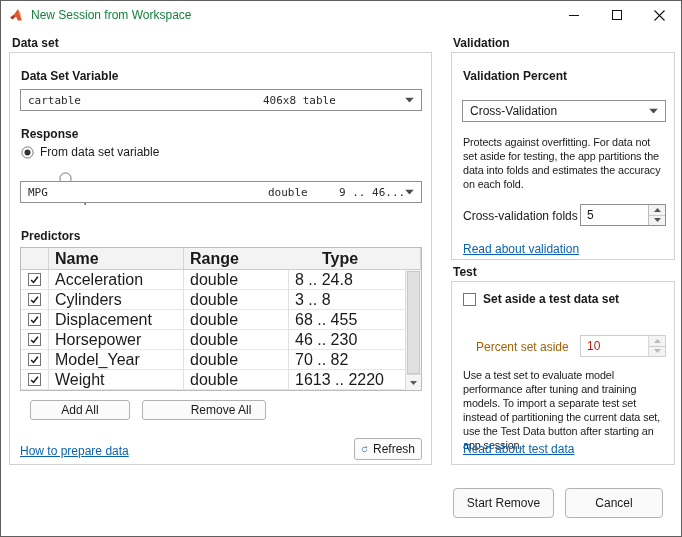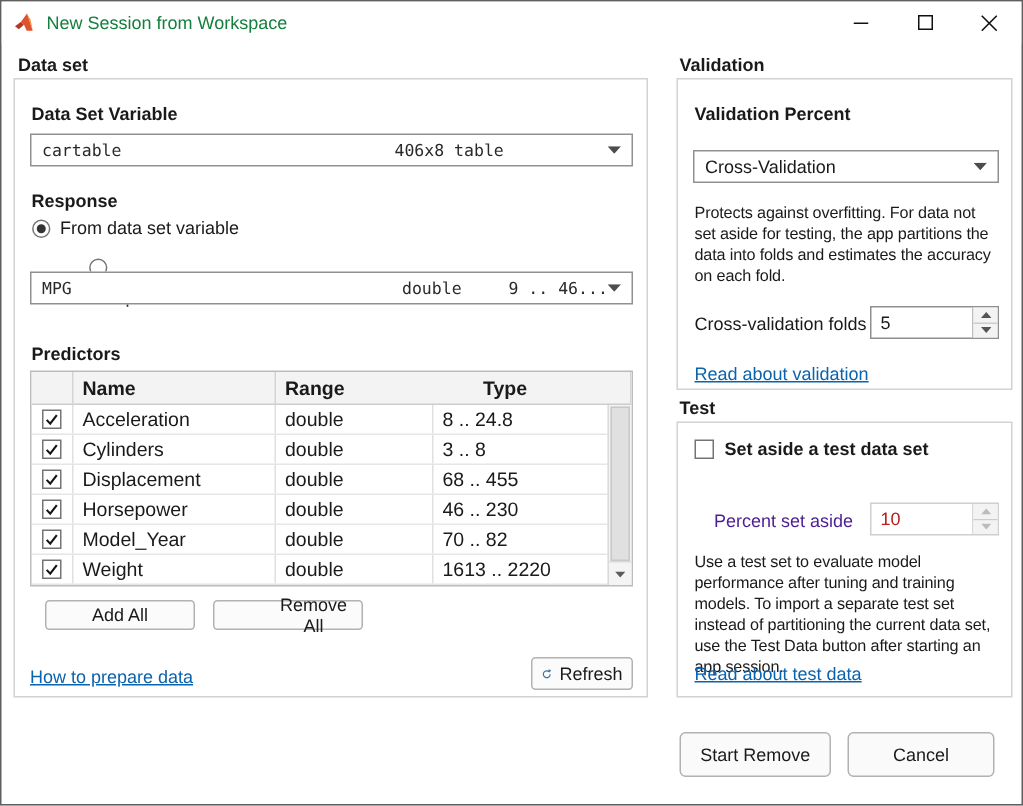--- a/index.html
+++ b/index.html
@@ -26,21 +26,21 @@
   .abs{position:absolute;}
   
   .radio-row{position:absolute;display:flex;align-items:center;gap:6px;cursor:pointer;}
   .radio{width:13px;height:13px;display:inline-flex;}
   .radio-label{font-size:12px;}
   
   .ptable{position:absolute;border:1px solid #bcbcbc;box-sizing:border-box;background:#fff;overflow:hidden;}
   .thead{display:flex;height:22px;background:#f3f3f3;border-bottom:1px solid #cdcdcd;box-sizing:border-box;}
   .thead .cell{font-weight:bold;}
   .cell{display:flex;align-items:center;padding-left:6px;border-right:1px solid #e0e0e0;
-        box-sizing:border-box;font-size:13px;overflow:hidden;white-space:nowrap;}
+        box-sizing:border-box;font-size:16px;overflow:hidden;white-space:nowrap;}
   .thead .cell{border-right:1px solid #d4d4d4;}
   .c-check{width:28px;padding-left:7px;}
   .c-name{width:135px;}
   .c-type{width:105px;}
   .c-range{flex:1;border-right:none !important;}
   .trow{display:flex;height:20px;border-bottom:1px solid #e6e6e6;margin-right:15px;box-sizing:border-box;}
   .checkbox{width:13px;height:13px;border:1px solid #747474;background:#fff;box-sizing:border-box;
             display:inline-flex;align-items:center;justify-content:center;cursor:pointer;}
   .vscroll{position:absolute;top:22px;right:0;bottom:0;width:15px;background:#f4f4f4;border-left:1px solid #dadada;}
   .vthumb{position:absolute;top:1px;left:1px;right:1px;bottom:16px;background:#e0e0e0;border:1px solid #c8c8c8;}
@@ -59,21 +59,21 @@
   
   .spinner{position:absolute;width:86px;height:22px;border:1px solid #8f8f8f;background:#fff;
            box-sizing:border-box;display:flex;}
   .spin-value{flex:1;display:flex;align-items:center;padding-left:6px;font-size:12px;}
   .spin-btns{width:17px;border-left:1px solid #bdbdbd;display:flex;flex-direction:column;box-sizing:border-box;}
   .spin-up,.spin-down{flex:1;display:flex;align-items:center;justify-content:center;background:#f3f3f3;cursor:pointer;}
   .spin-up{border-bottom:1px solid #cccccc;}
   .spinner.disabled{border-color:#cfcfcf;}
   .spinner.disabled .spin-value{color:#b91c1c;}
   .spinner.disabled .spin-btns{border-left-color:#d8d8d8;}
-  .disabled-label{color:#4c1d95;}
+  .disabled-label{color:#a16207;}
   .cb-row{position:absolute;display:flex;align-items:center;gap:7px;cursor:pointer;}
   .cb-label{font-weight:bold;font-size:12px;}
 </style>
 </head>
 <body>
 
 <div class="window">
 
   <div class="titlebar">
     <span class="app-icon">
@@ -241,21 +241,21 @@
           <div class="vthumb"></div>
           <div class="vbtn">
             <svg width="7" height="4" viewBox="0 0 7 4">
                 <polygon points="0,0 7,0 3.5,4" fill="#5c5c5c"></polygon>
               </svg>
           </div>
         </div>
       </div>
 
       <button class="btn" style="left:20px;top:347px;width:100px;height:20px;">Add All</button>
-      <button class="btn" style="left:132px;top:347px;width:100px;height:20px;padding-left:40px;">Remove All</button>
+      <button class="btn" style="left:132px;top:347px;width:124px;height:20px;padding-left:40px;">Remove All</button>
 
       <a class="link" style="left:10px;top:391px;">How to prepare data</a>
 
       <button class="btn" style="right:9px;top:385px;width:68px;height:22px;">
         <svg width="13" height="13" viewBox="0 0 14 14">
             <path d="M11.6 7a4.6 4.6 0 1 1-1.4-3.3" fill="none" stroke="#41759f" stroke-width="1.6"></path>
             <polygon points="9,0.8 12.9,1.4 10.6,4.9" fill="#41759f"></polygon>
           </svg>
         <span>Refresh</span>
       </button>

